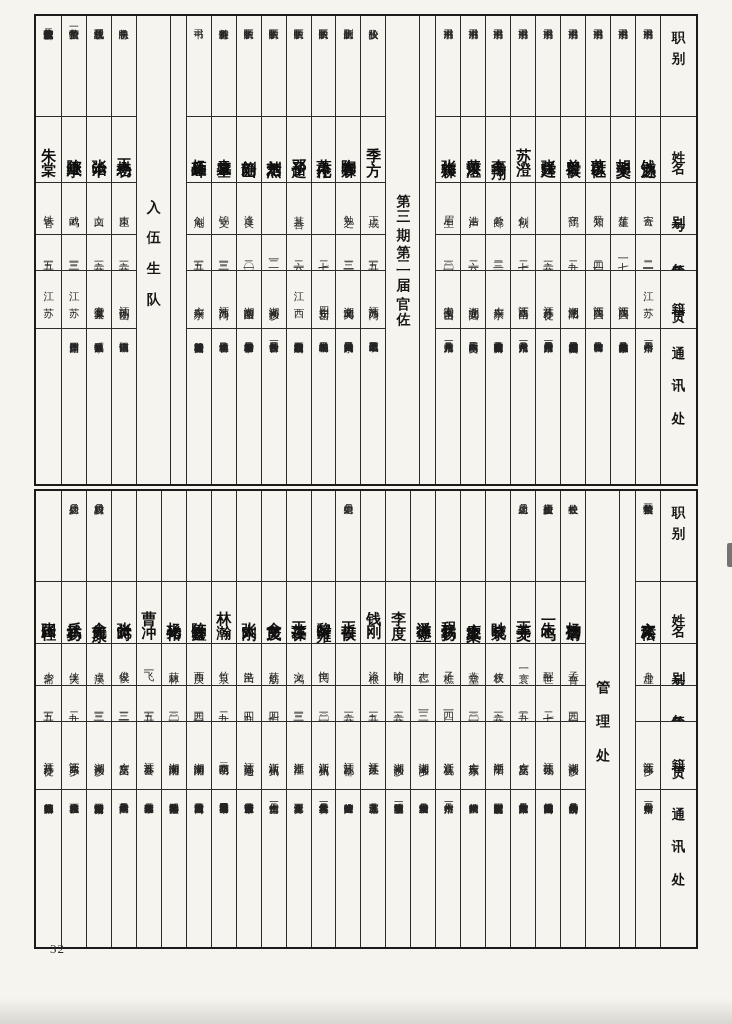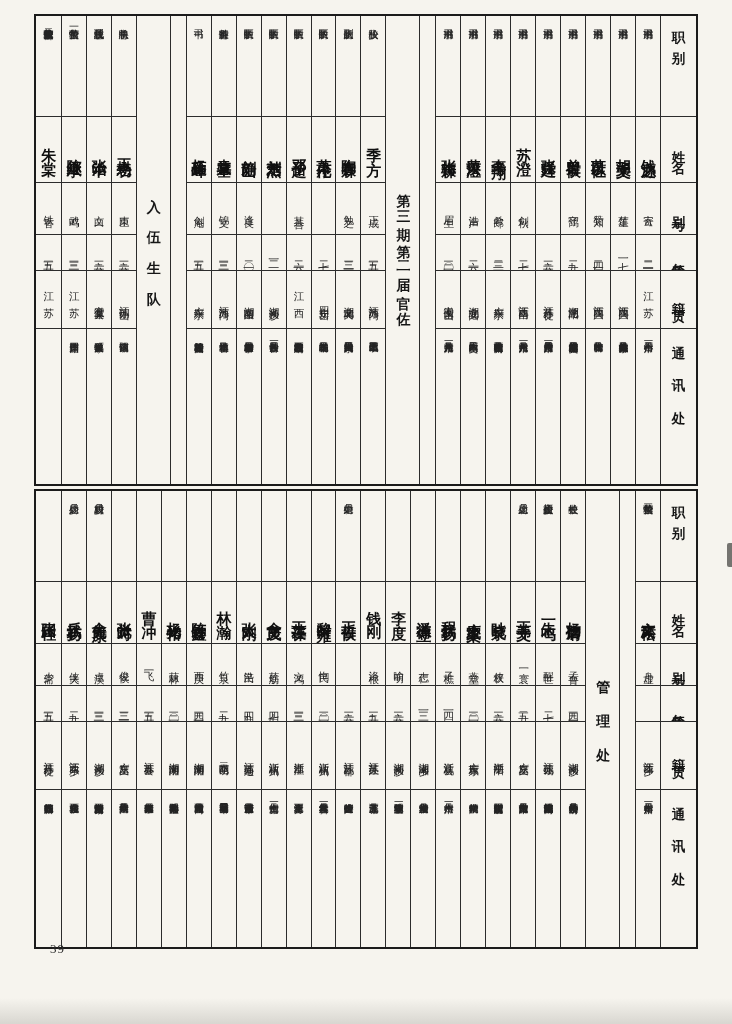--- a/index.html
+++ b/index.html
@@ -1033,16 +1033,16 @@
           <span class="vtext">三五</span>
         </div>
         <div class="cell cell-native">
           <span class="vtext">江苏丹徒</span>
         </div>
         <div class="cell cell-address">
           <span class="vtext">江苏扬州城内德新典当转</span>
         </div>
       </div>
     </div>
-  <div class="page-number">39</div>
+  <div class="page-number">32</div>
   <div class="edge-mark"></div>
   <div class="bottom-shade"></div>
 </div>
 
 </body></html>

